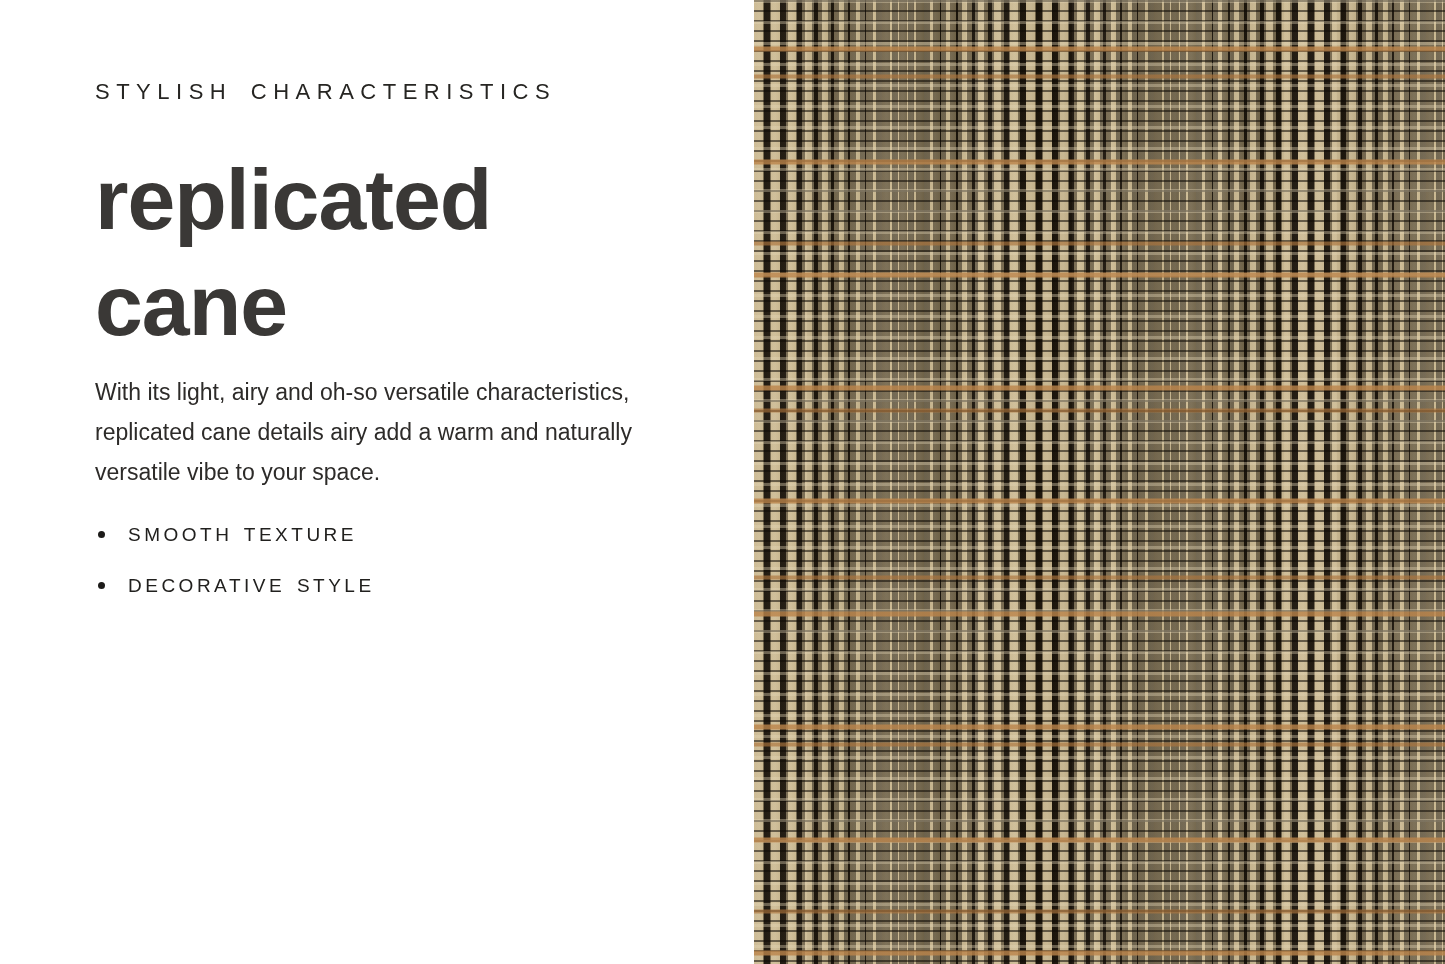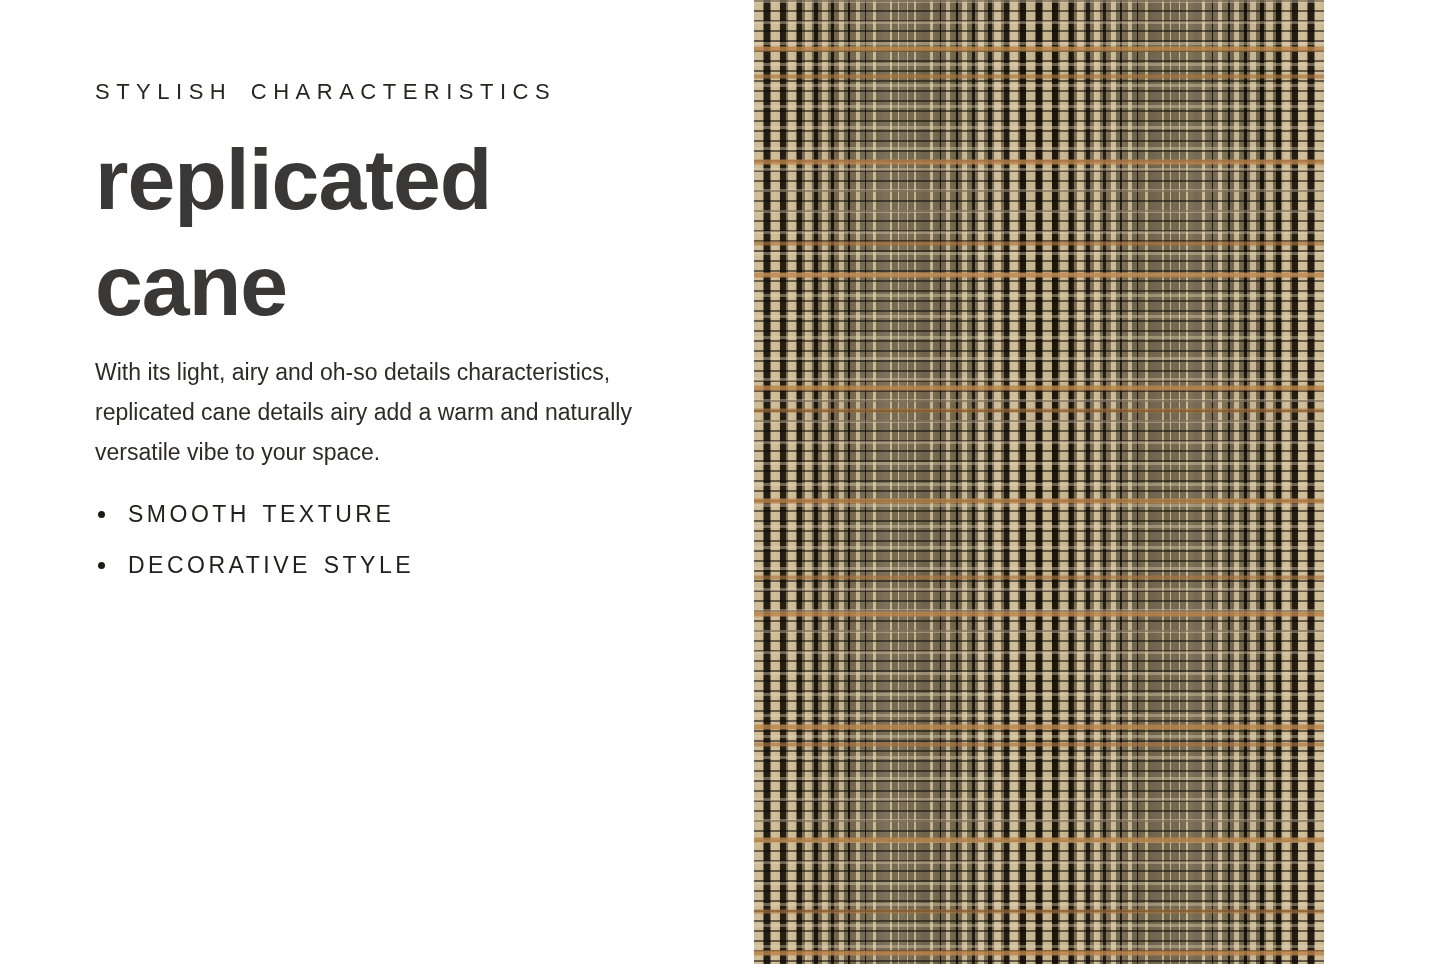--- a/index.html
+++ b/index.html
@@ -5,40 +5,40 @@
   * { margin: 0; padding: 0; box-sizing: border-box; }
   html, body { background: #ffffff; }
   body {
     width: 1445px;
     height: 964px;
     font-family: "Liberation Sans", sans-serif;
     overflow: hidden;
   }
   .page {
     display: flex;
-    width: 1324px;
+    width: 1445px;
     height: 964px;
     background: #ffffff;
   }
   .content-panel {
     width: 754px;
     flex: 0 0 754px;
     background: #ffffff;
     padding: 78px 0 0 95px;
   }
   .eyebrow {
     font-size: 22px;
     line-height: 28px;
     letter-spacing: 6.5px;
     word-spacing: 6px;
     font-weight: 400;
     color: #262522;
   }
   .headline {
-    margin-top: 20px;
+    margin-top: 40px;
     max-width: 560px;
     font-size: 86px;
     line-height: 106px;
     font-weight: 700;
     letter-spacing: -1px;
     color: #3a3836;
   }
   .description {
     margin-top: 14px;
     color: #2d2b29;
@@ -50,21 +50,21 @@
   .feature-list {
     margin-top: 28px;
     list-style: none;
     max-width: 505px;
   }
   .feature-list li {
     display: flex;
     align-items: flex-start;
     margin-bottom: 22px;
     color: #21201e;
-    font-size: 23px;
+    font-size: 19px;
     line-height: 29px;
     letter-spacing: 3.5px;
     word-spacing: 3px;
   }
   .bullet-dot {
     flex: 0 0 auto;
     width: 7px;
     height: 7px;
     border-radius: 50%;
     background: #1c1b19;
@@ -108,21 +108,21 @@
   }
 </style>
 </head>
 <body>
 
 <div class="page">
   <section class="content-panel">
     <div class="eyebrow">STYLISH CHARACTERISTICS</div>
     <h1 class="headline">replicated cane</h1>
     <div class="description">
-      <div class="line">With its light, airy and oh-so details characteristics,</div>
+      <div class="line">With its light, airy and oh-so versatile characteristics,</div>
       <div class="line">replicated cane details airy add a warm and naturally</div>
       <div class="line">versatile vibe to your space.</div>
     </div>
     <ul class="feature-list">
       <li>
         <span class="bullet-dot"></span>
         <span>SMOOTH TEXTURE</span>
       </li>
       <li>
         <span class="bullet-dot"></span>

